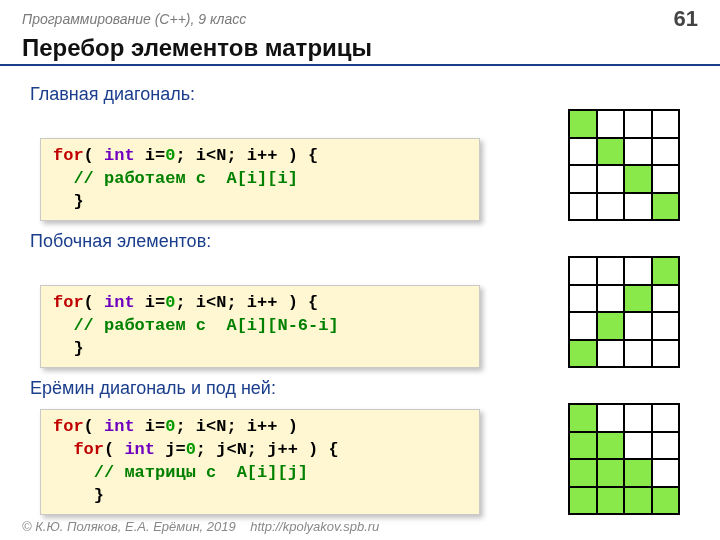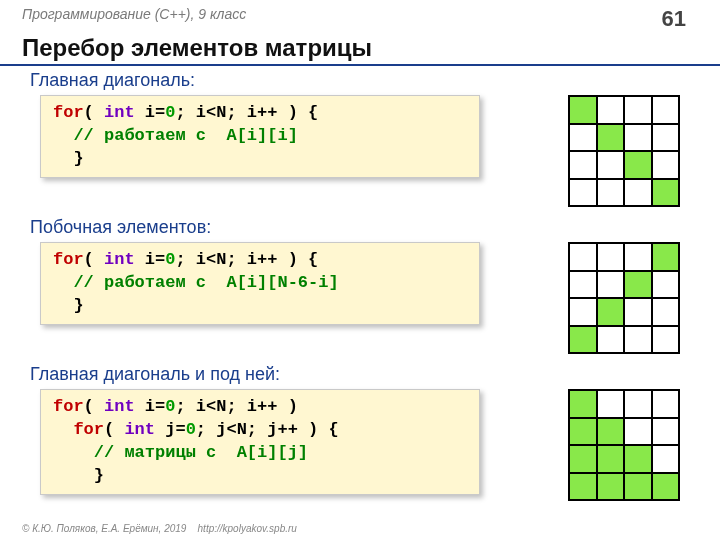--- a/index.html
+++ b/index.html
@@ -4,37 +4,37 @@
 <style>
   * { box-sizing: border-box; margin: 0; padding: 0; }
   body {
     width: 720px; height: 540px;
     font-family: Arial, Helvetica, sans-serif;
     background: #ffffff;
     position: relative;
     overflow: hidden;
   }
   .header {
-    display: flex; justify-content: space-between; align-items: flex-start;
-    padding: 6px 34px 2px 22px;
+    display: flex; justify-content: space-between; align-items: center;
+    padding: 6px 22px 2px 22px;
     color: #7a7a7a; font-size: 14px; font-style: italic;
   }
   .page-num { font-style: normal; font-weight: bold; font-size: 22px; color: #444; }
   .title {
     font-size: 24px; font-weight: bold; color: #111;
     padding: 0 22px 2px 22px;
     border-bottom: 2px solid #1a3e8c;
-    margin-bottom: 0;
+    margin-bottom: 14px;
   }
   .section-label {
     color: #1a3e8c; font-size: 18px;
     padding: 4px 12px 4px 30px;
   }
   .row {
-    display: flex; align-items: flex-start;
+    display: flex; align-items: flex-end;
     padding: 0 0 0 40px;
     margin-bottom: 6px;
   }
   .codebox {
     background: #fff7d1;
     border: 1px solid #c9c9c9;
     box-shadow: 3px 3px 5px rgba(0,0,0,0.25);
     padding: 6px 12px;
     font-family: "Courier New", monospace;
     font-size: 17px; font-weight: bold;
@@ -53,21 +53,21 @@
     grid-template-columns: repeat(4, 1fr);
     grid-template-rows: repeat(4, 1fr);
     background: #ffffff;
     margin-left: auto;
     margin-right: 40px;
   }
   .cell { border: 1px solid #000; }
   .on { background: #89e84a; }
   .footer {
     position: absolute; bottom: 6px; left: 22px;
-    font-size: 10px; color: #888; font-style: italic; text-align: right;
+    font-size: 13px; color: #888; font-style: italic; text-align: right;
   }
 </style>
 </head>
 <body>
 
 <div class="header">
   <span>Программирование (C++), 9 класс</span>
   <span class="page-num">61</span>
 </div>
 
@@ -116,21 +116,21 @@
       <div class="cell on"></div>
       <div class="cell"></div>
       <div class="cell"></div>
       <div class="cell on"></div>
       <div class="cell"></div>
       <div class="cell"></div>
       <div class="cell"></div>
     </div>
 </div>
 
-<div class="section-label">Главная диагональ и под ней:</div>
+<div class="section-label">Ерёмин диагональ и под ней:</div>
 <div class="row">
   <div class="codebox" style="width:440px"><span class="kw-for">for</span><span>( </span><span class="kw-int">int</span><span> i=</span><span class="num">0</span><span>; i&lt;N; i++ )</span>
 <span>  </span><span class="kw-for">for</span><span>( </span><span class="kw-int">int</span><span> j=</span><span class="num">0</span><span>; j&lt;N; j++ ) {</span>
 <span>    </span><span class="cmt">// матрицы с  A[i][j]</span>
 <span>    }</span></div>
   <div class="grid">
       <div class="cell on"></div>
       <div class="cell"></div>
       <div class="cell"></div>
       <div class="cell"></div>

